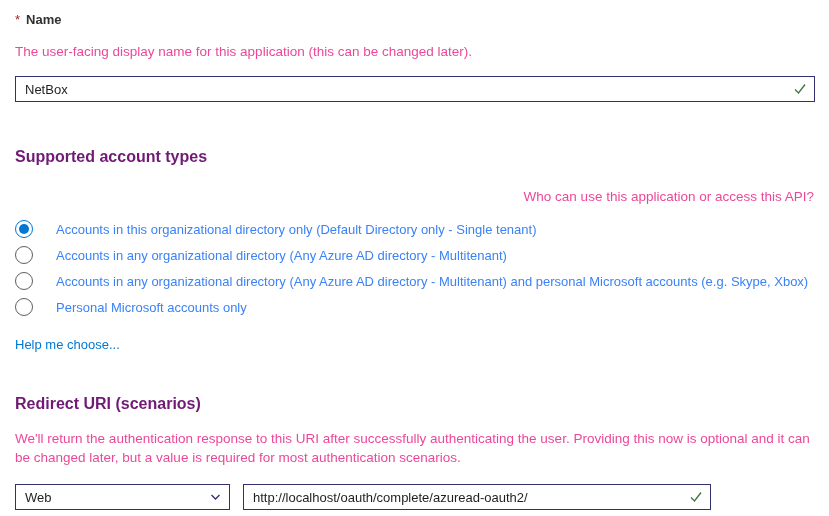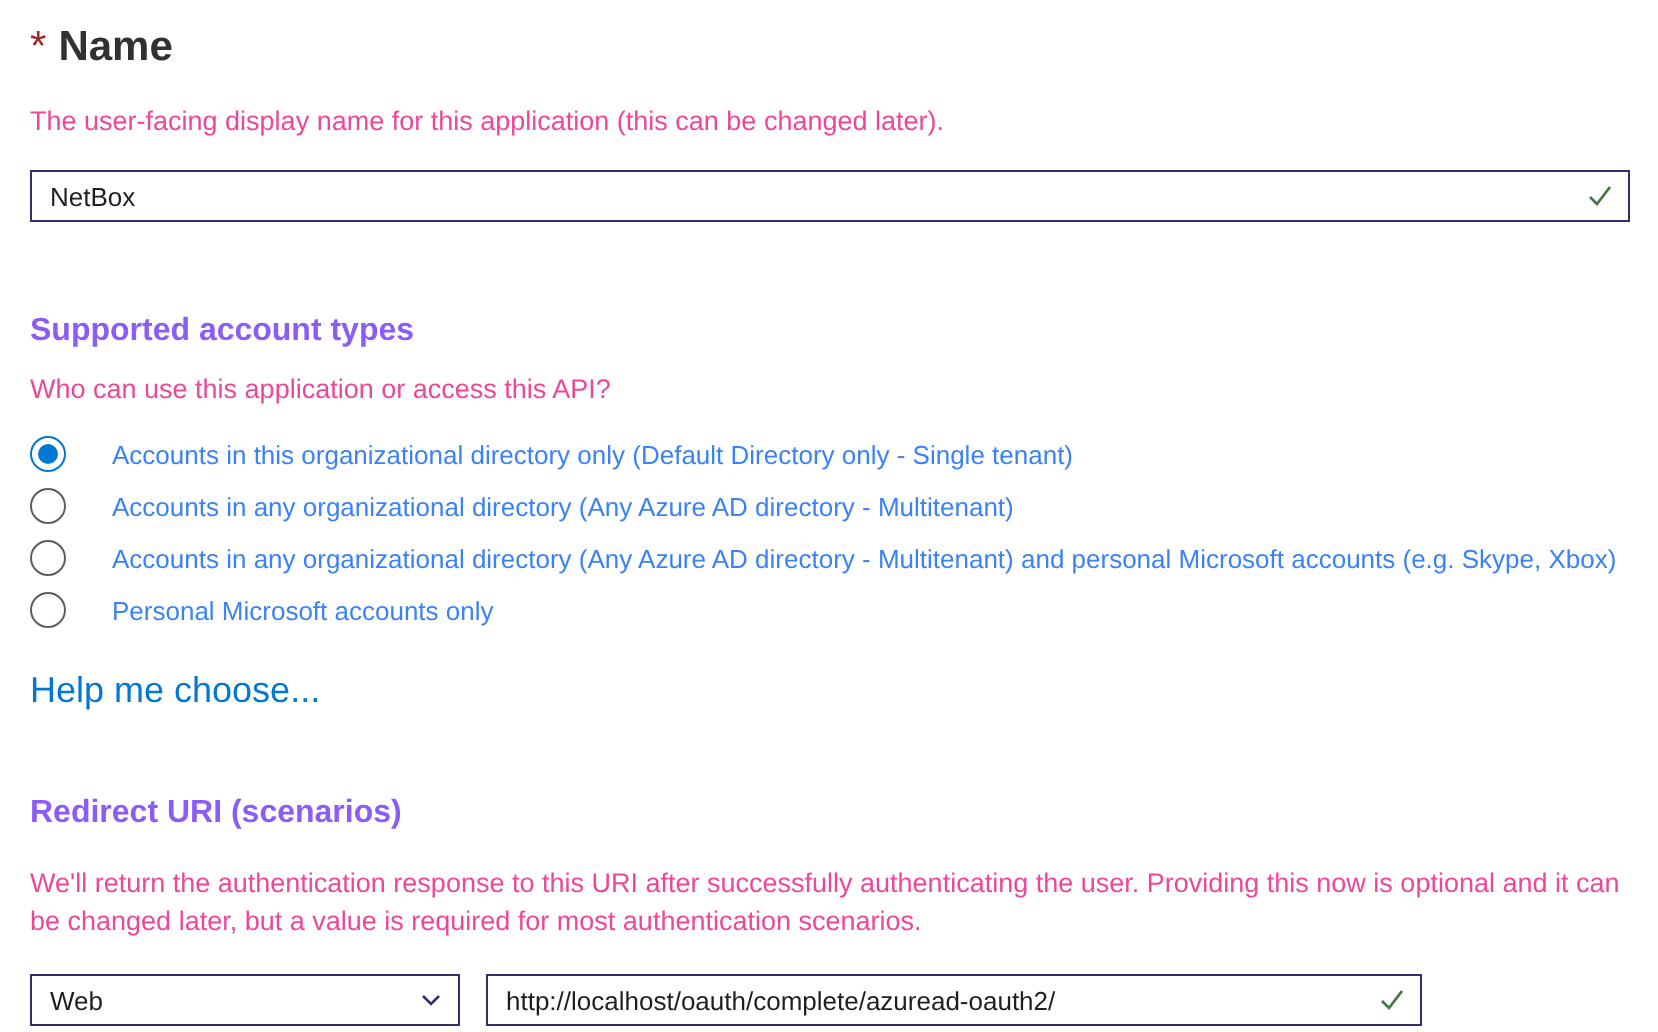--- a/index.html
+++ b/index.html
@@ -8,34 +8,34 @@
     width: 829px;
     height: 516px;
     background: #ffffff;
     font-family: "Liberation Sans", sans-serif;
     color: #323130;
     overflow: hidden;
   }
   .page { padding: 6px 15px 0 15px; }
 
   .section-title {
-    font-size: 21px;
+    font-size: 13px;
     font-weight: 600;
     color: #323130;
     margin: 0;
   }
   .section-title .required {
     color: #a4262c;
     margin-right: 6px;
     font-weight: 400;
   }
   .subsection-title {
     font-size: 16px;
     font-weight: 600;
-    color: #8b5cf6;
+    color: #701a75;
     margin: 0;
   }
   .helper-text {
     font-size: 13.5px;
     color: #ec4899;
     margin: 0;
     line-height: 19px;
   }
 
   .name-head { margin-top: 6px; }
@@ -55,21 +55,21 @@
   .name-input { margin-top: 15px; width: 800px; }
   .input-check {
     position: absolute;
     right: 7px;
     top: 50%;
     transform: translateY(-50%);
     display: flex;
   }
 
   .acct-section { margin-top: 46px; }
-  .acct-question { margin-top: 10px; }
+  .acct-question { margin-top: 21px; text-align: right; }
 
   .radio-group { margin-top: 10px; }
   .radio-row {
     display: flex;
     align-items: center;
     height: 26px;
     cursor: pointer;
   }
   .radio {
     width: 18px;
@@ -91,21 +91,21 @@
   .radio-label {
     font-size: 13px;
     color: #3b82f6;
     margin-left: 23px;
     white-space: nowrap;
   }
 
   .help-link {
     display: inline-block;
     margin-top: 17px;
-    font-size: 18px;
+    font-size: 13px;
     color: #0078d4;
     text-decoration: none;
     cursor: pointer;
   }
 
   .redirect-section { margin-top: 42px; }
   .redirect-desc {
     margin-top: 16px;
     max-width: 800px;
   }

